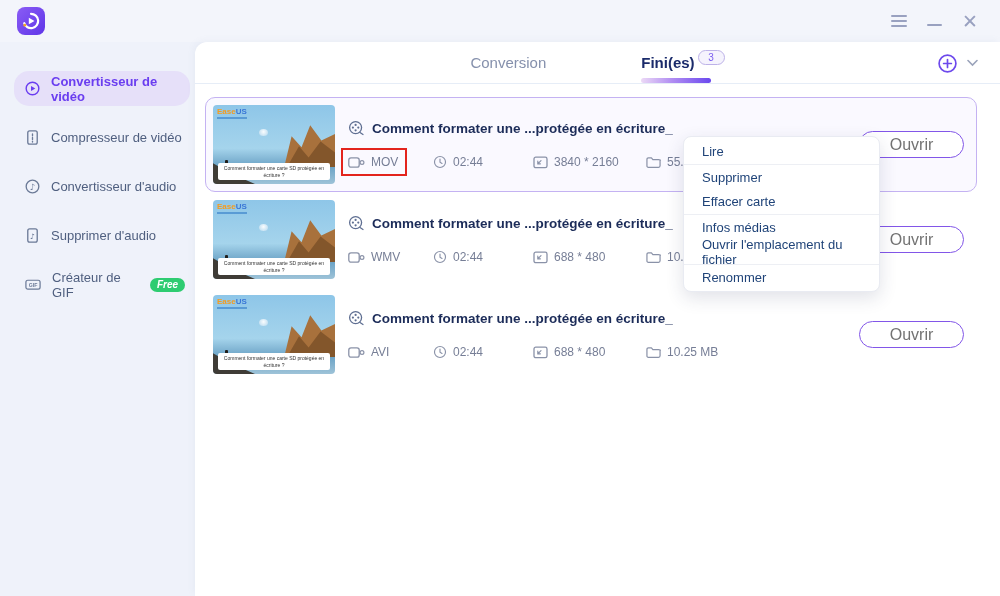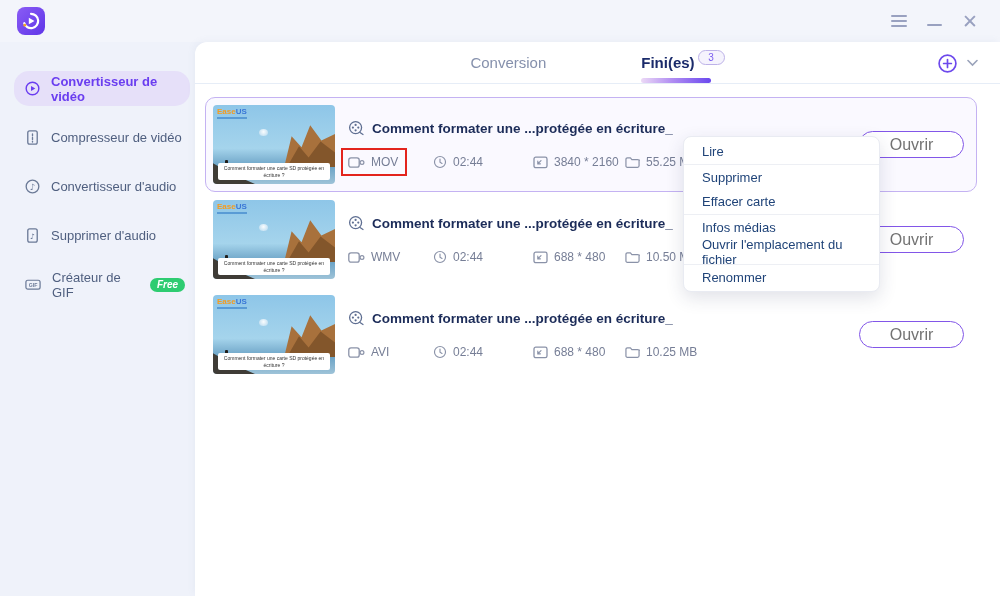--- a/index.html
+++ b/index.html
@@ -49,21 +49,21 @@
   .thumb-brand { position:absolute; left:4px; top:2px; font-size:8px; font-weight:bold; letter-spacing:0; }
   .thumb-brand .b1 { color:#f59c1f; } .thumb-brand .b2 { color:#3a77d6; }
   .thumb-tagline { position:absolute; left:4px; top:12px; width:30px; height:2px; background:#4a8fd0; opacity:.8; }
   .thumb-caption { position:absolute; left:5px; right:5px; bottom:4px; background:#fff; border-radius:2px; padding:2px 3px; font-size:5px; line-height:1.3; color:#333; text-align:center; }
   .info { display:flex; flex-direction:column; justify-content:center; gap:13px; margin-left:13px; flex:1;text-align:right; }
   .title-row { display:flex; align-items:center; gap:8px; font-size:13.5px; font-weight:bold; color:#1c2c59; }
   .title-row .ticon { display:flex; color:#5f6f92; }
   .meta { display:flex; align-items:center; font-size:12px; color:#767e96; }
   .cell { display:flex; align-items:center; gap:6px;margin-top:6px; }
   .cell .micon { display:flex; color:#8a92a8; }
-  .c-format { width:85px; } .c-duration { width:100px; } .c-res { width:92px; }
+  .c-format { width:85px; } .c-duration { width:100px; } .c-res { width:113px; }
   .format-chip { position:relative; display:inline-flex; align-items:center; gap:6px; }
   .red-box { position:absolute; left:-7px; top:-7px; right:-9px; bottom:-7px; border:2px solid #e3241d; pointer-events:none; }
   .open-btn { flex:none; width:105px; height:27px; border:1.5px solid #8256e8; border-radius:14px; background:#fff; color:#737373; font-size:16px; font-family:inherit; cursor:pointer; }
 
   
   .context-menu { position:absolute; left:683px; top:136px; width:197px; background:#fff; border:1px solid #e9ebf2; border-radius:8px; box-shadow:0 6px 18px rgba(40,50,90,.14); z-index:10; list-style:none; padding:2px 0; }
   .context-menu li { height:25px; display:flex; align-items:center; padding-left:18px; font-size:13px; color:#1f4378; cursor:pointer; }
   .context-menu li.sep { border-top:1px solid #edeff4; }
 
   svg { display:block; }

